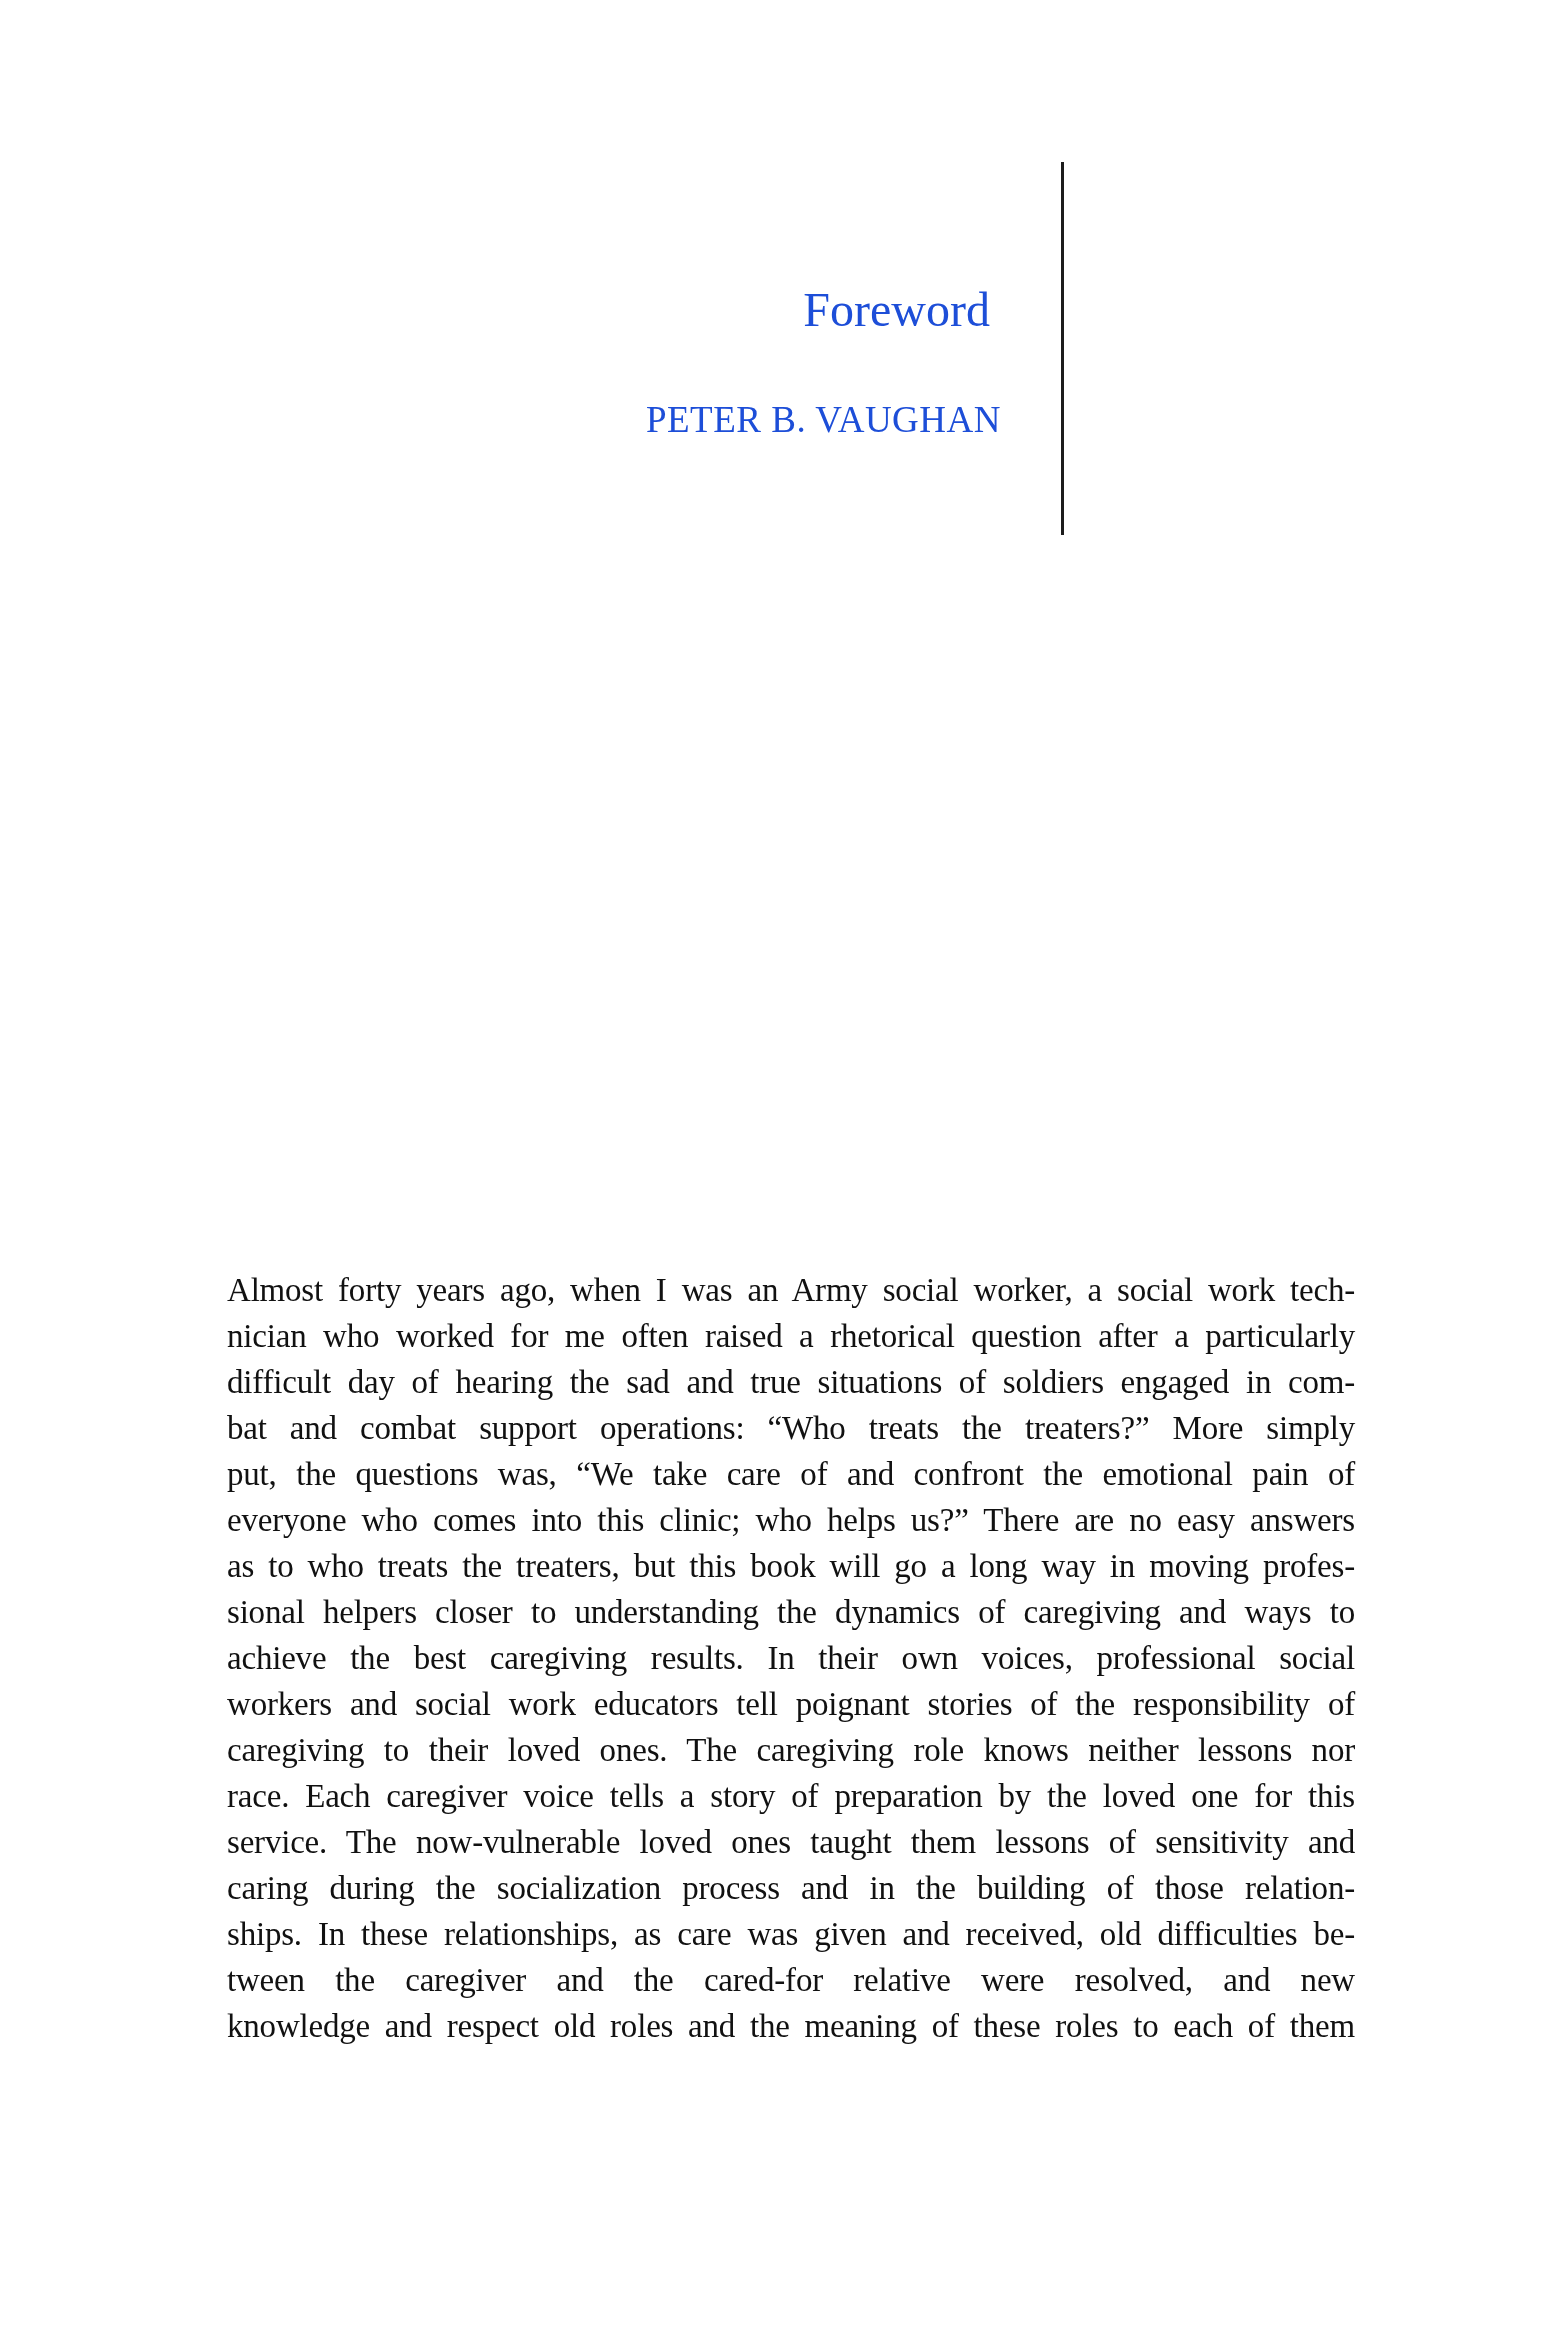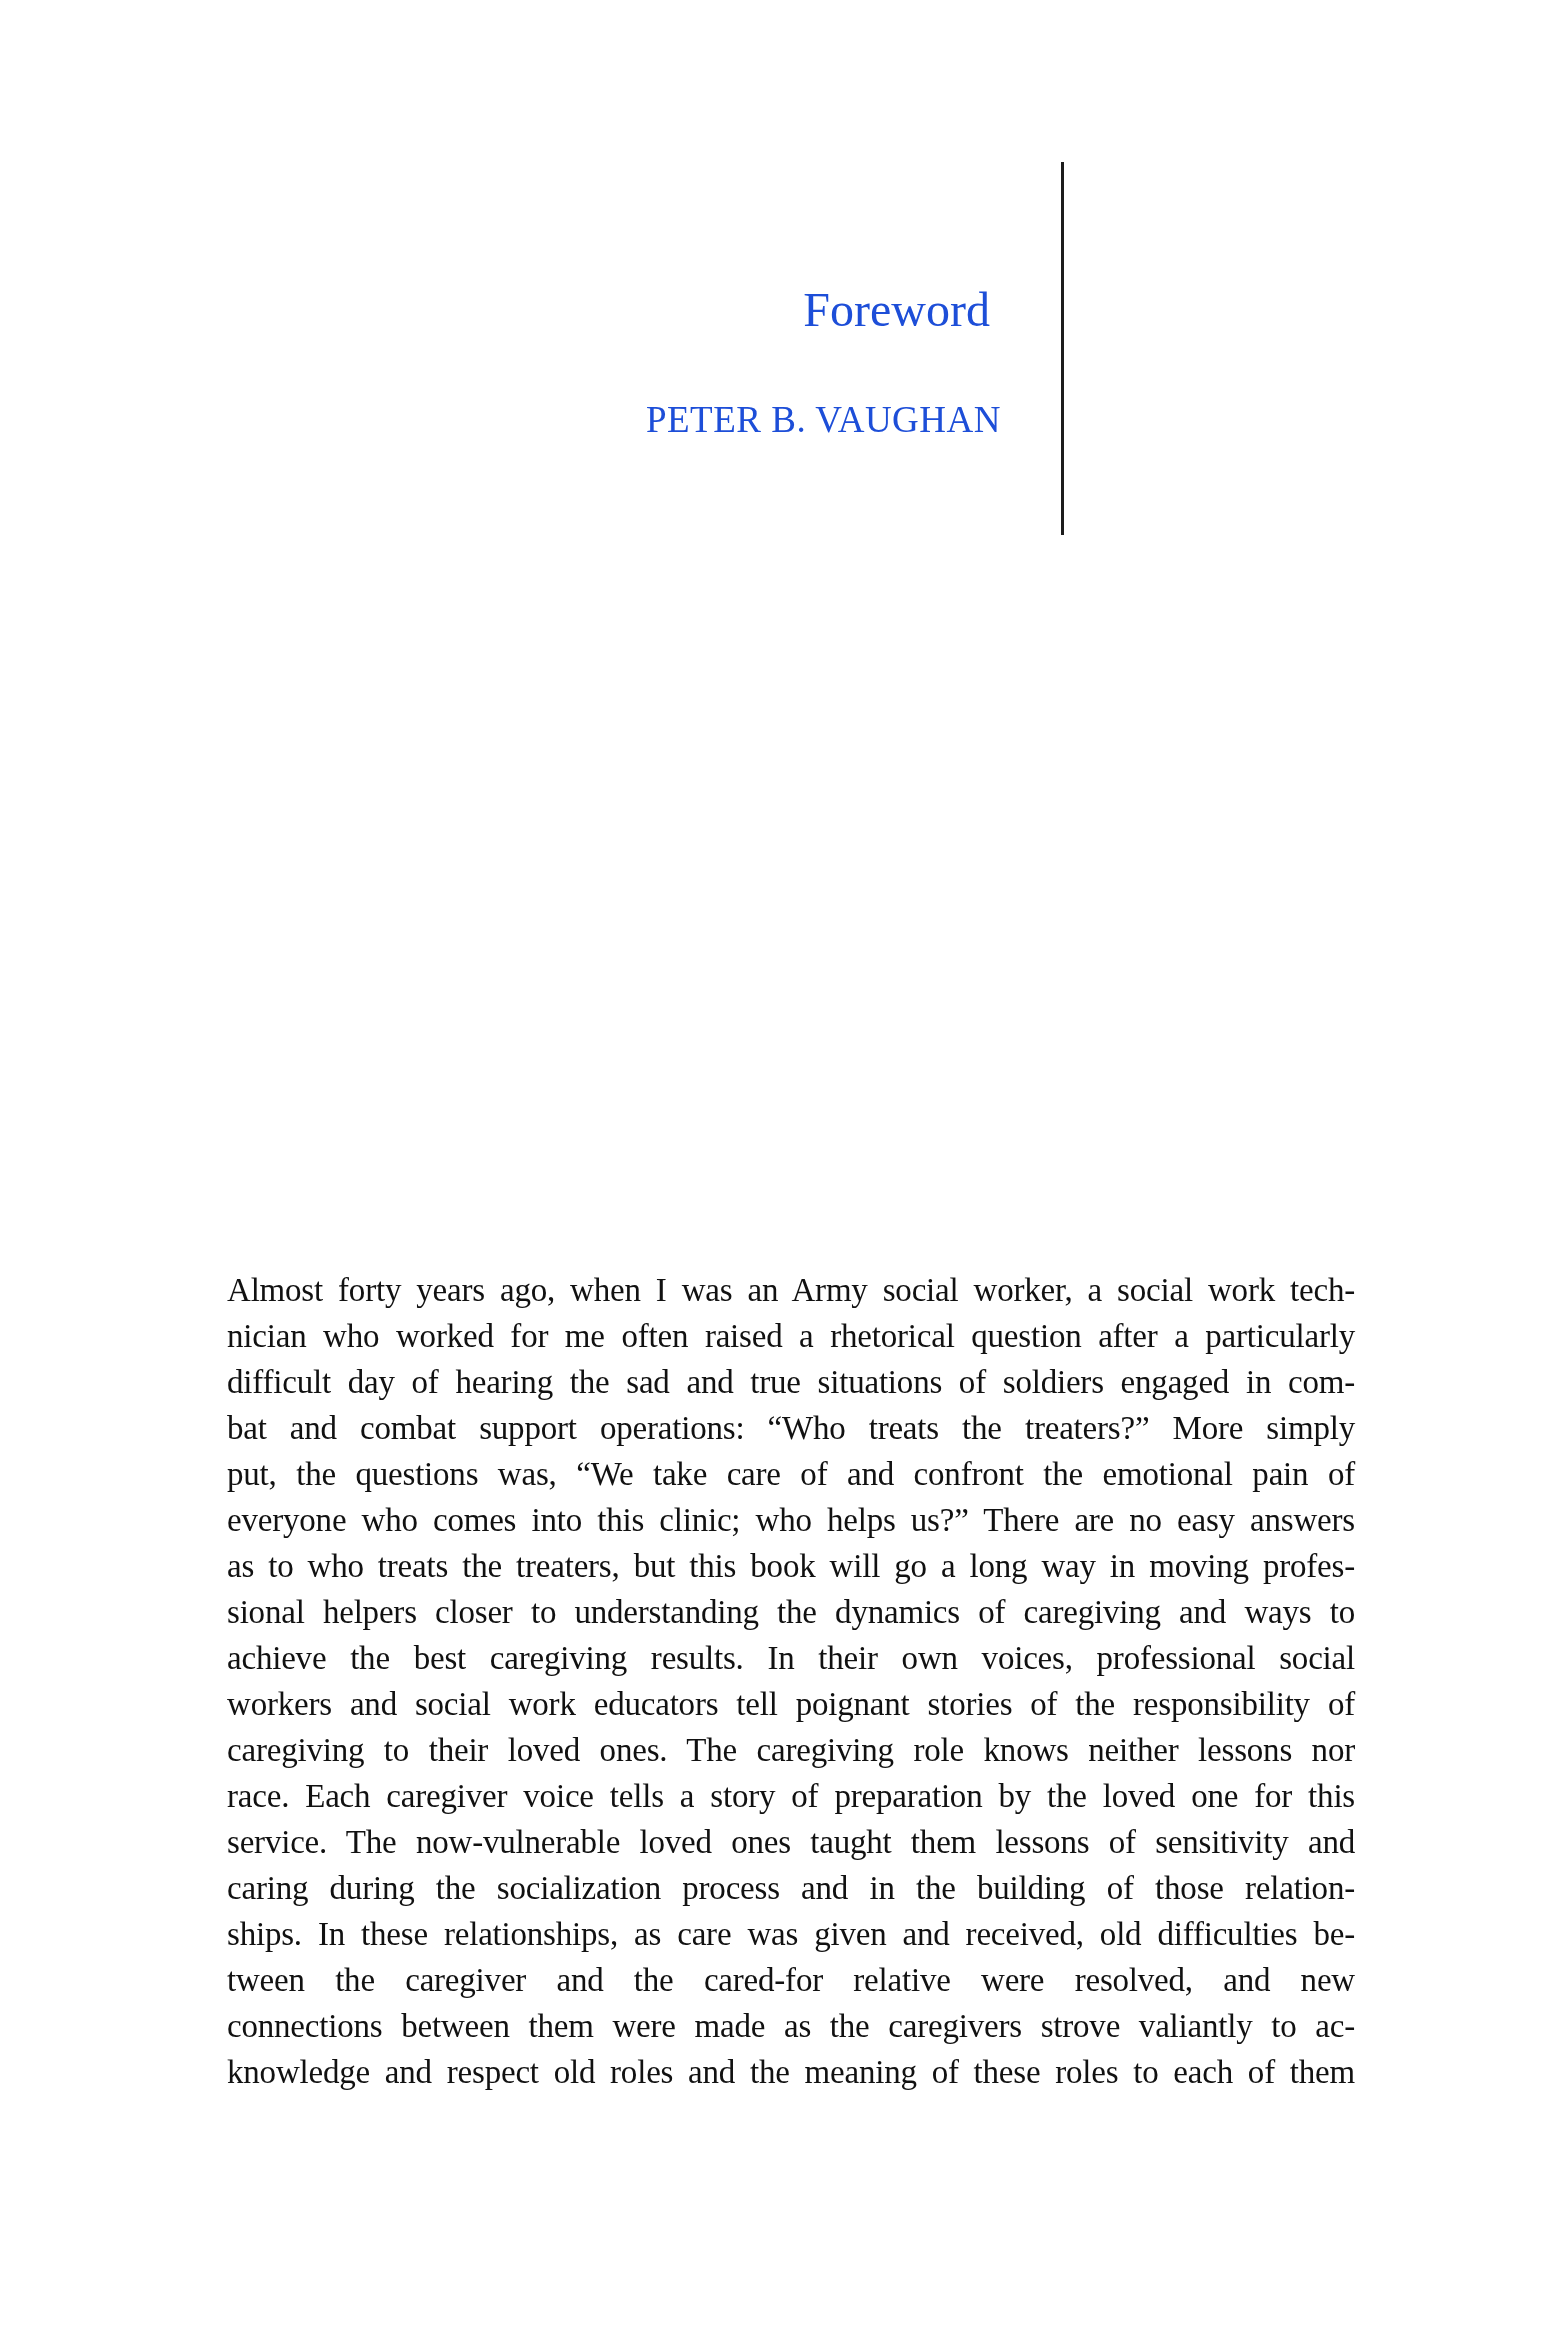--- a/index.html
+++ b/index.html
@@ -82,18 +82,17 @@
     <div class="line">as to who treats the treaters, but this book will go a long way in moving profes-</div>
     <div class="line">sional helpers closer to understanding the dynamics of caregiving and ways to</div>
     <div class="line">achieve the best caregiving results. In their own voices, professional social</div>
     <div class="line">workers and social work educators tell poignant stories of the responsibility of</div>
     <div class="line">caregiving to their loved ones. The caregiving role knows neither lessons nor</div>
     <div class="line">race. Each caregiver voice tells a story of preparation by the loved one for this</div>
     <div class="line">service. The now-vulnerable loved ones taught them lessons of sensitivity and</div>
     <div class="line">caring during the socialization process and in the building of those relation-</div>
     <div class="line">ships. In these relationships, as care was given and received, old difficulties be-</div>
     <div class="line">tween the caregiver and the cared-for relative were resolved, and new</div>
-    <div class="line">connections between them were made as the caregivers strove valiantly to ac-</div>
     <div class="line">knowledge and respect old roles and the meaning of these roles to each of them</div>
   </div>
 
 </div>
 
 
 </body></html>

